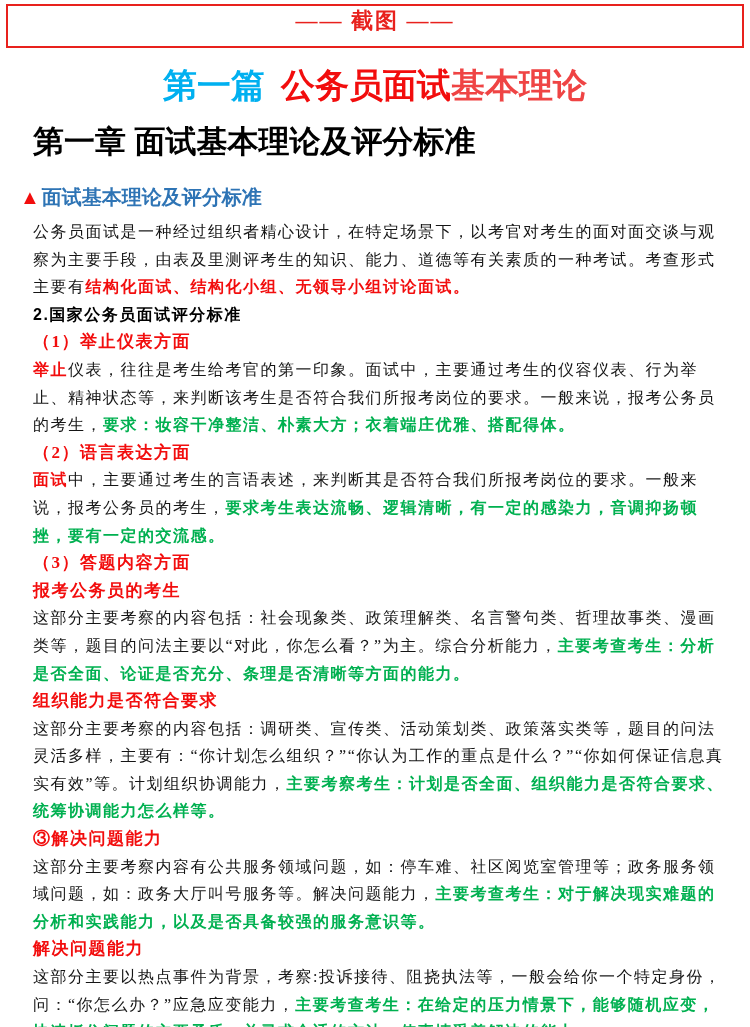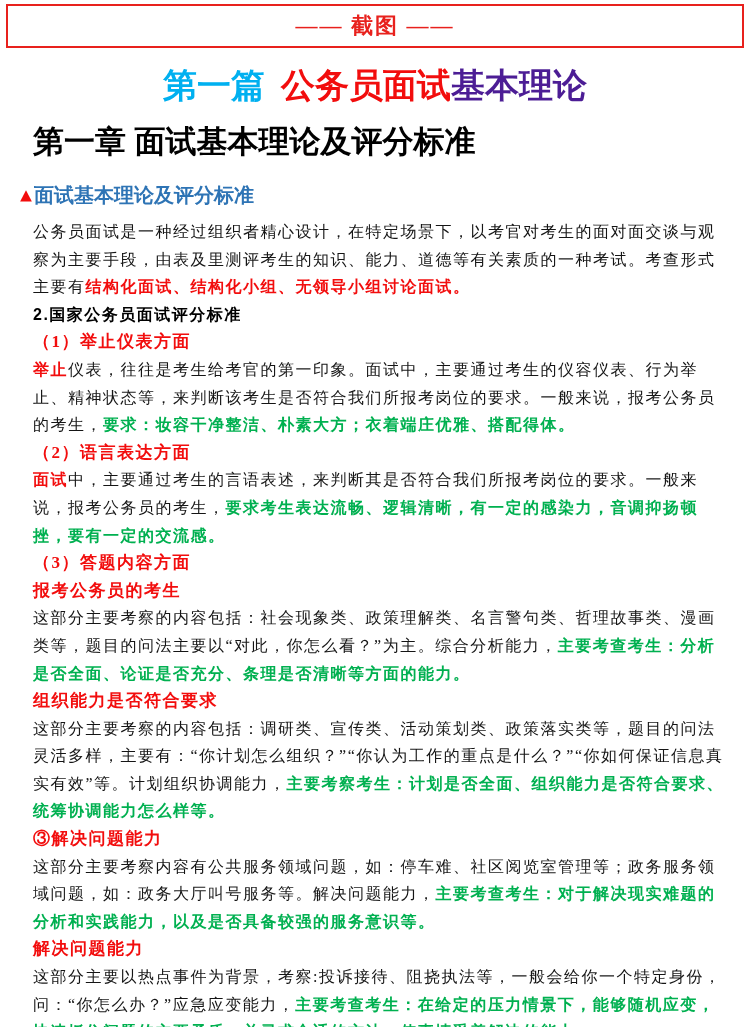--- a/index.html
+++ b/index.html
@@ -9,21 +9,21 @@
     font-family: "Liberation Serif", serif;
     overflow: hidden;
   }
   .page { position: relative; width: 750px; height: 1027px; background: #fff; }
 
   
   .banner {
     margin: 4px 6px 0 6px;
     height: 44px;
     border: 2px solid #e8211d;
-    display: flex; align-items: center; justify-content: center;
+    display: flex; justify-content: center;
     box-sizing: border-box;
   }
   .banner-text {
     color: #e8211d;
     font-weight: bold;
     font-size: 22px;
     letter-spacing: 2px;
     font-family: "Liberation Serif", serif;
   }
 
@@ -32,39 +32,39 @@
     margin: 16px 0 0 0;
     text-align: center;
     font-size: 34px;
     font-weight: bold;
     line-height: 42px;
     font-family: "Liberation Sans", sans-serif;
     white-space: nowrap;
   }
   .doc-title .part   { color: #00b0f0; margin-right: 16px; }
   .doc-title .subject{ color: #f20d0d; }
-  .doc-title .suffix { color: #4c1d95; }
+  .doc-title .suffix { color: #ef4444; }
 
   
   .chapter {
     margin: 16px 20px 0 33px;
     font-size: 31px;
     font-weight: bold;
     color: #000000;
     line-height: 40px;
     font-family: "Liberation Sans", sans-serif;
   }
 
   
   .marker {
     margin: 22px 0 0 20px;
     font-size: 20px;
     font-weight: bold;
     line-height: 26px;
-    font-family: Liberation Mono, monospace;
+    font-family: Liberation Serif, serif;
   }
   .marker .tri { color: #f20d0d; margin-right: 2px; }
   .marker .lbl { color: #2e74b5; }
 
   
   .content {
     margin: 8px 18px 0 33px;
     font-size: 16px;
     line-height: 27.6px;
     letter-spacing: 1.5px;

